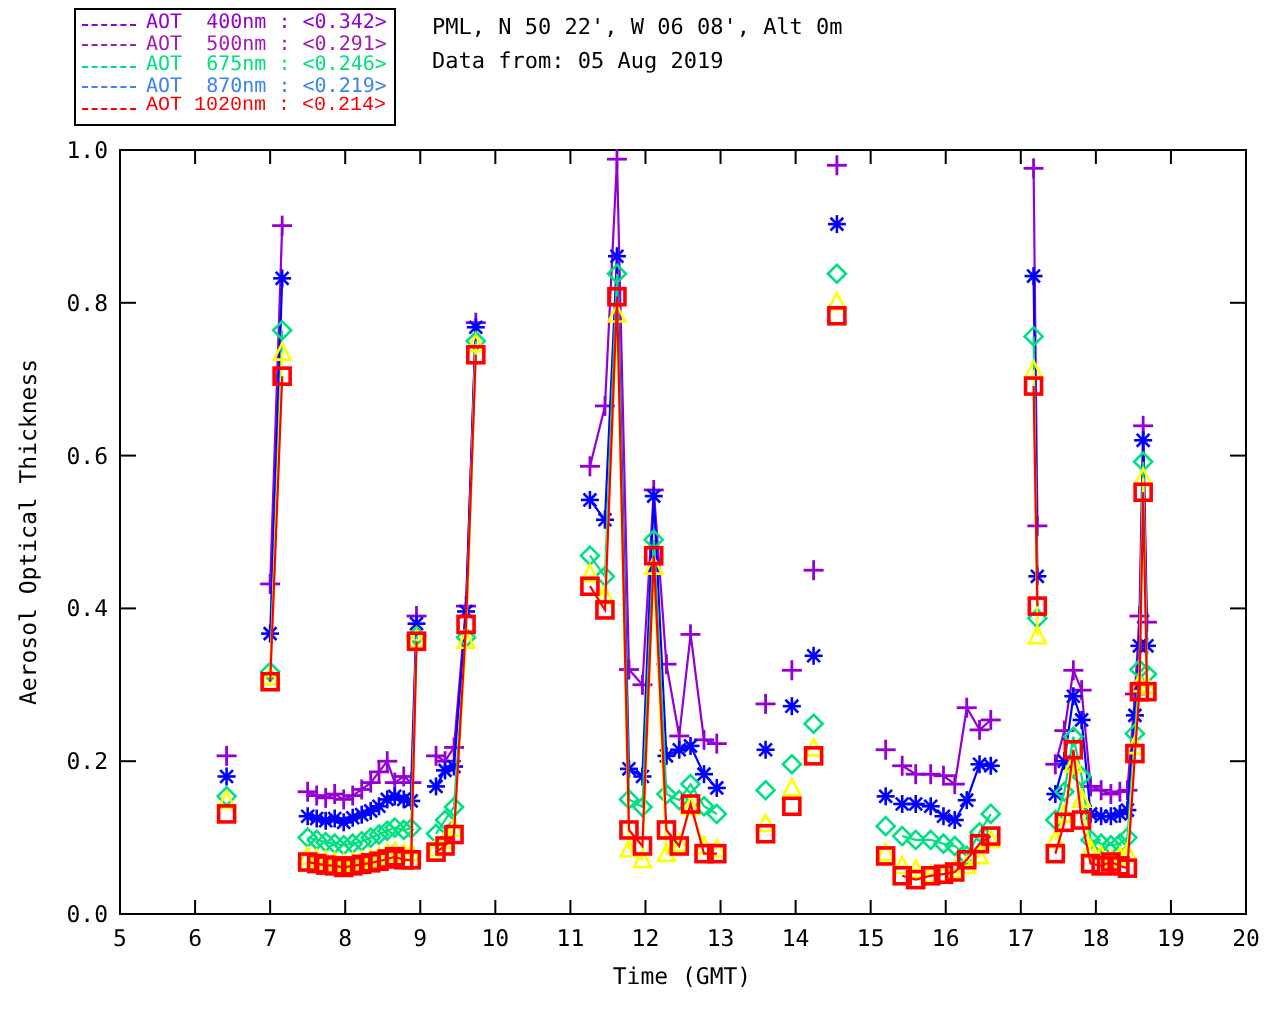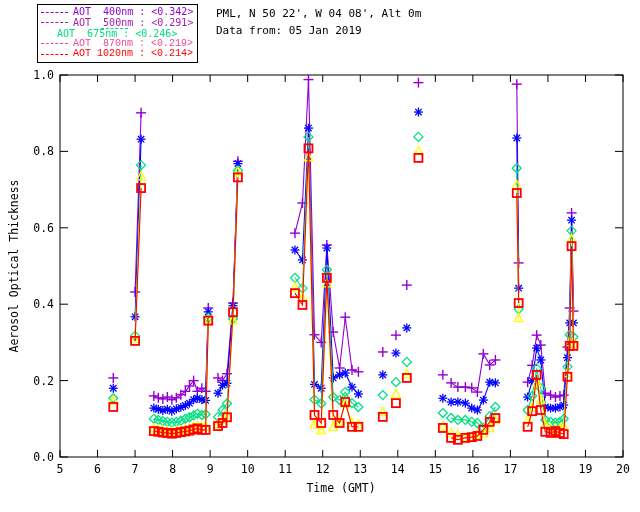--- a/index.html
+++ b/index.html
@@ -693,31 +693,31 @@
 
   <div id="legend-box">
       <div class="legend-row" style="color: rgb(148, 0, 211);">
         <span class="legend-dash"></span>
         <span class="legend-label">AOT  400nm : &lt;0.342&gt;</span>
       </div>
       <div class="legend-row" style="color: #a21caf;">
         <span class="legend-dash"></span>
         <span class="legend-label">AOT  500nm : &lt;0.291&gt;</span>
       </div>
-      <div class="legend-row" style="color: rgb(0, 224, 128); flex-direction: column;">
+      <div class="legend-row" style="color: rgb(0, 224, 128);">
         <span class="legend-dash"></span>
         <span class="legend-label">AOT  675nm : &lt;0.246&gt;</span>
       </div>
-      <div class="legend-row" style="color: #ec4899; font-family: Liberation Mono, monospace;">
+      <div class="legend-row" style="color: #3b82f6;">
         <span class="legend-dash"></span>
         <span class="legend-label">AOT  870nm : &lt;0.219&gt;</span>
       </div>
       <div class="legend-row" style="color: rgb(255, 0, 0); font-family: Liberation Mono, monospace;">
         <span class="legend-dash"></span>
         <span class="legend-label">AOT 1020nm : &lt;0.214&gt;</span>
       </div>
     </div>
 
   <div id="header">
-    <div class="header-line">PML, N 50 22', W 04 08', Alt 0m</div>
-    <div class="header-line">Data from: 05 Jan 2019</div>
+    <div class="header-line">PML, N 50 22', W 06 08', Alt 0m</div>
+    <div class="header-line">Data from: 05 Aug 2019</div>
   </div>
 </div>
 
 </body></html>

